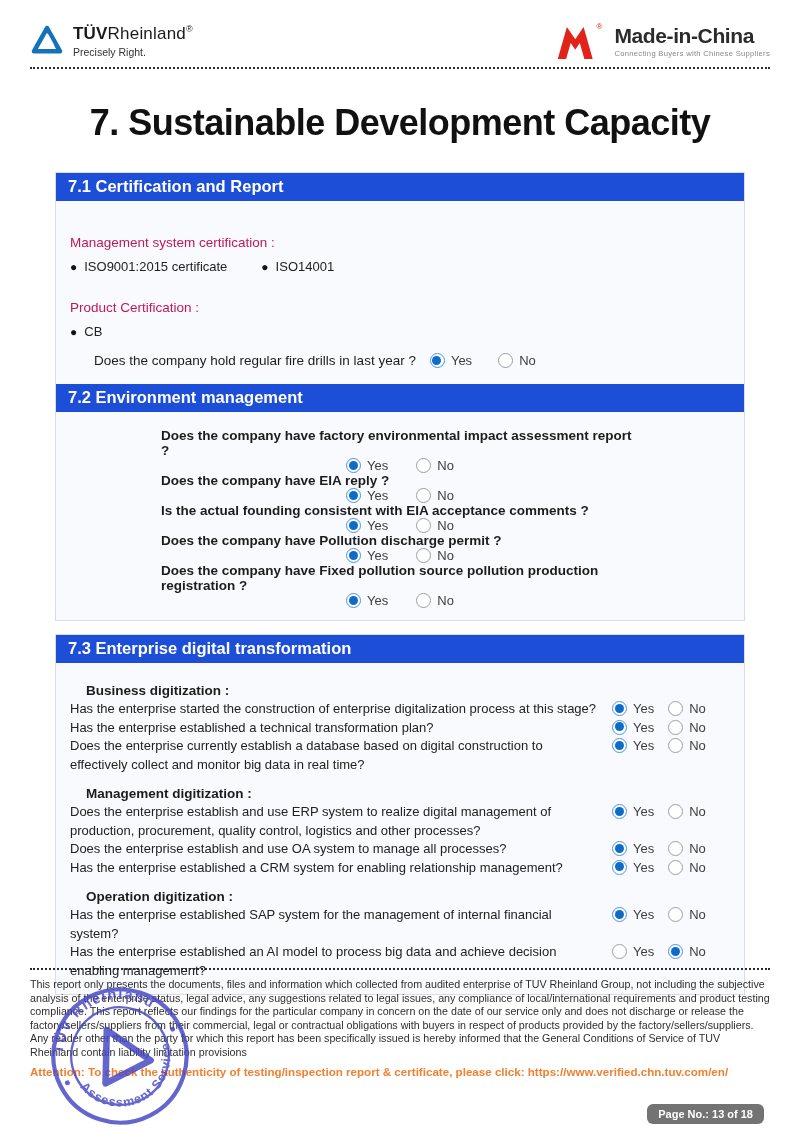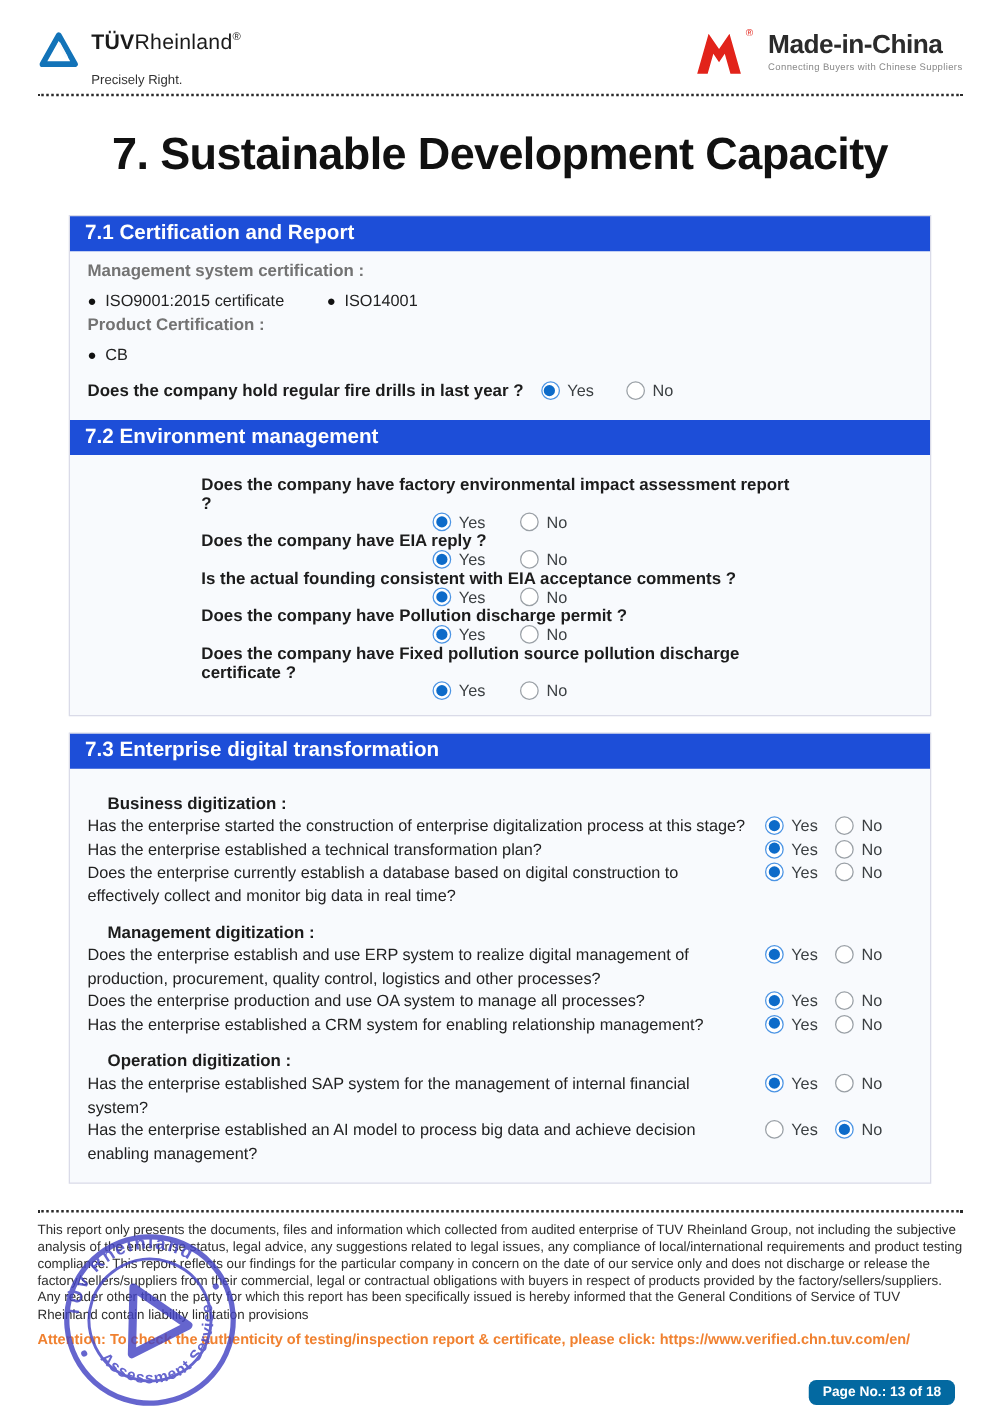--- a/index.html
+++ b/index.html
@@ -6,45 +6,45 @@
   body { background:#ffffff; font-family:"Liberation Sans","DejaVu Sans",sans-serif; }
   .page { width:800px; height:1131px; position:relative; background:#fff; overflow:hidden; margin:0 auto; }
 
   
   .hdr { position:absolute; top:24px; left:30px; right:30px; }
   .hdr-row { display:flex; justify-content:space-between; align-items:flex-start; }
   .tuv-logo { display:flex; gap:9px; align-items:flex-start; }
   .tuv-text .brand { font-size:17px; color:#1a1a1a; letter-spacing:.2px; }
   .tuv-text .brand b { font-weight:700; }
   .tuv-text .reg { font-size:9px; vertical-align:super; color:#1a1a1a; }
-  .tuv-text .tag { font-size:10.5px; color:#333; margin-top:14px; }
+  .tuv-text .tag { font-size:10.5px; color:#333; margin-top:2px; }
   .mic-logo { display:flex; gap:7px; align-items:flex-start; }
   .mic-m { position:relative; top:2px; }
   .mic-reg { font-size:8px; color:#e2231a; position:relative; top:-2px; left:-5px; }
   .mic-text .brand { font-size:21px; font-weight:700; color:#2b2b2b; letter-spacing:-.4px; }
   .mic-text .tag { font-size:7.6px; color:#888; letter-spacing:.3px; margin-top:1px; }
   .dotline { border-bottom:2px dotted #2b2b2b; margin-top:5px; }
 
   
   .title { position:absolute; top:102px; left:0; width:800px; text-align:center;
            font-size:36px; font-weight:700; color:#111; letter-spacing:-.5px; }
 
   
   .cards { position:absolute; top:172px; left:55px; width:690px; }
   .card { border:1px solid #dadbe8; background:#f8fafd; }
   .bar { background:#1d4ed8; color:#fff; font-size:16.5px; font-weight:700;
          padding:3px 12px 5px; line-height:20px; }
   .body { padding:8px 14px 10px; }
-  .glabel { font-size:13.5px; font-weight:700; color:#737373; margin-top:0; }
+  .glabel { font-size:13.5px; font-weight:400; color:#be185d; margin-top:26px; }
   .bullets { display:flex; gap:34px; margin:9px 0 4px; }
   .bitem { font-size:13px; color:#222; display:flex; gap:7px; align-items:center; }
   .bdot { font-size:12px; color:#111; }
 
   .fire-row { display:flex; align-items:center; gap:14px; margin:14px 0 6px; }
-  .fire-row .qt { font-size:13.5px; font-weight:700; color:#1c1c1c; }
+  .fire-row .qt { font-size:13.5px; font-weight:400; color:#1c1c1c;margin-left:24px; }
 
   .rg { display:flex; align-items:center; flex-shrink:0; }
   .ropt { display:flex; align-items:center; gap:6px; }
   .ropt + .ropt { margin-left:26px; }
   .radio { width:15px; height:15px; border-radius:50%; border:1.5px solid #9aa0a6;
            background:#fff; display:inline-block; flex-shrink:0; }
   .radio.on { border-color:#4b94e4; }
   .radio .dot { display:block; width:9px; height:9px; margin:1.5px; border-radius:50%; background:#0d6bc9; }
   .rlabel { font-size:13px; color:#3c4043; }
 
@@ -60,21 +60,21 @@
   .q73 .qt { flex:1; font-size:13px; color:#222; line-height:18.5px; padding-right:10px; }
   .q73 .rg { width:118px; margin-top:1px; }
   .q73 .rg .ropt + .ropt { margin-left:14px; }
   .glabel73 { font-size:13.5px; font-weight:700; color:#1c1c1c; margin:12px 0 2px;padding-left:16px; }
 
   
   .footer { position:absolute; left:30px; right:30px; top:963px; }
   .disclaimer { margin-top:8px; font-size:10.7px; line-height:13.6px; color:#2e2e2e; }
   .attention { margin-top:5px; font-size:11.6px; font-weight:700; color:#f08130; }
   .attention a { color:#f08130; text-decoration:none; }
-  .badge { position:absolute; right:36px; bottom:7px; background:#0369a1; color:#fff;
+  .badge { position:absolute; right:36px; bottom:7px; background:#737373; color:#fff;
            font-size:11px; font-weight:700; padding:4px 11px; border-radius:6px; }
   .stamp { position:absolute; left:44px; top:981px; width:152px; height:150px; opacity:.82; }
 </style>
 </head>
 <body>
 
 <div class="page">
 
   <div class="hdr">
     <div class="hdr-row">
@@ -204,21 +204,21 @@
                 </span>
                 <span class="rlabel">Yes</span>
               </span>
             <span class="ropt">
                 <span class="radio"></span>
                 <span class="rlabel">No</span>
               </span>
           </div>
         </div>
         <div class="row72">
-          <div class="qt">Does the company have Fixed pollution source pollution discharge certificate ?</div>
+          <div class="qt">Does the company have Fixed pollution source pollution production registration ?</div>
           <div class="rg">
             <span class="ropt">
                 <span class="radio on">
                   <span class="dot"></span>
                 </span>
                 <span class="rlabel">Yes</span>
               </span>
             <span class="ropt">
                 <span class="radio"></span>
                 <span class="rlabel">No</span>
@@ -291,21 +291,21 @@
                 </span>
                 <span class="rlabel">Yes</span>
               </span>
             <span class="ropt">
                 <span class="radio"></span>
                 <span class="rlabel">No</span>
               </span>
           </div>
         </div>
         <div class="q73">
-          <div class="qt">Does the enterprise production and use OA system to manage all processes?</div>
+          <div class="qt">Does the enterprise establish and use OA system to manage all processes?</div>
           <div class="rg">
             <span class="ropt">
                 <span class="radio on">
                   <span class="dot"></span>
                 </span>
                 <span class="rlabel">Yes</span>
               </span>
             <span class="ropt">
                 <span class="radio"></span>
                 <span class="rlabel">No</span>

